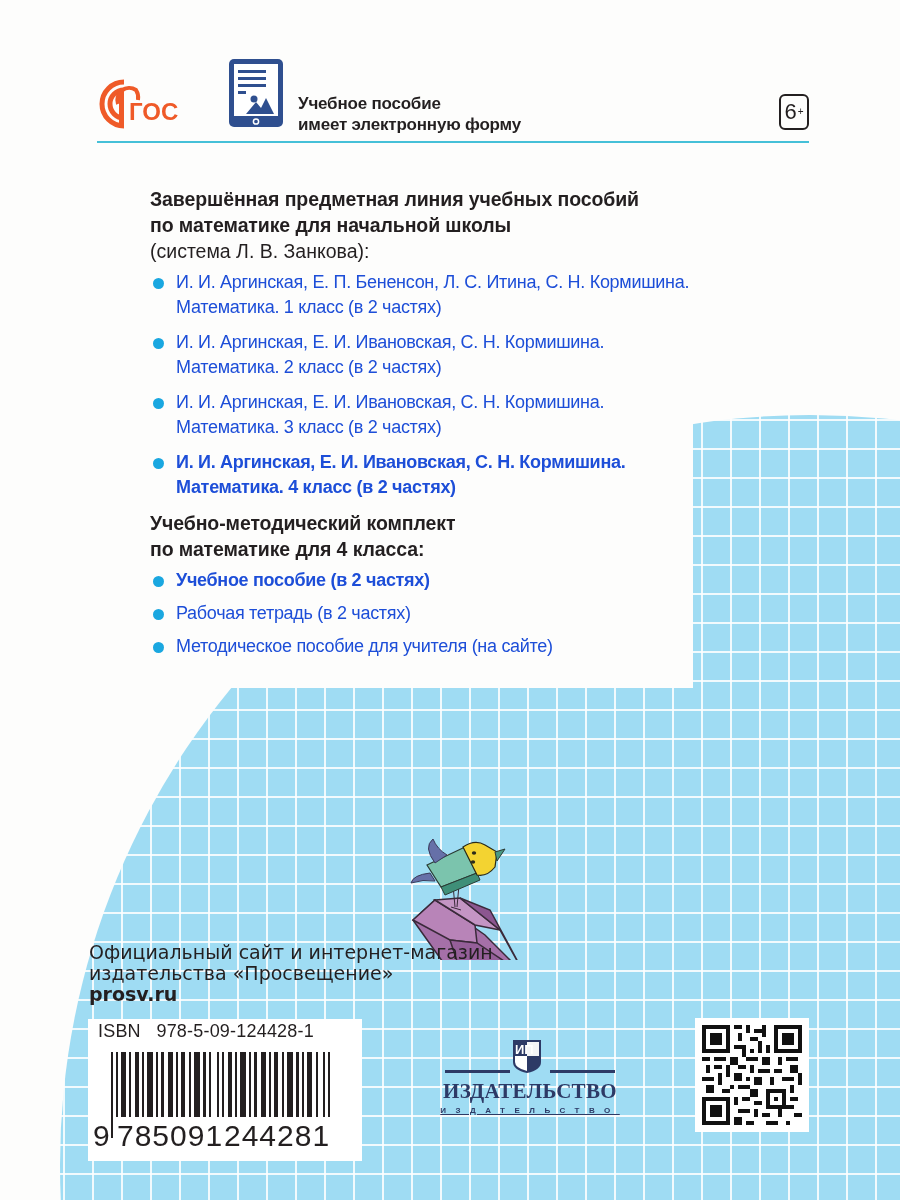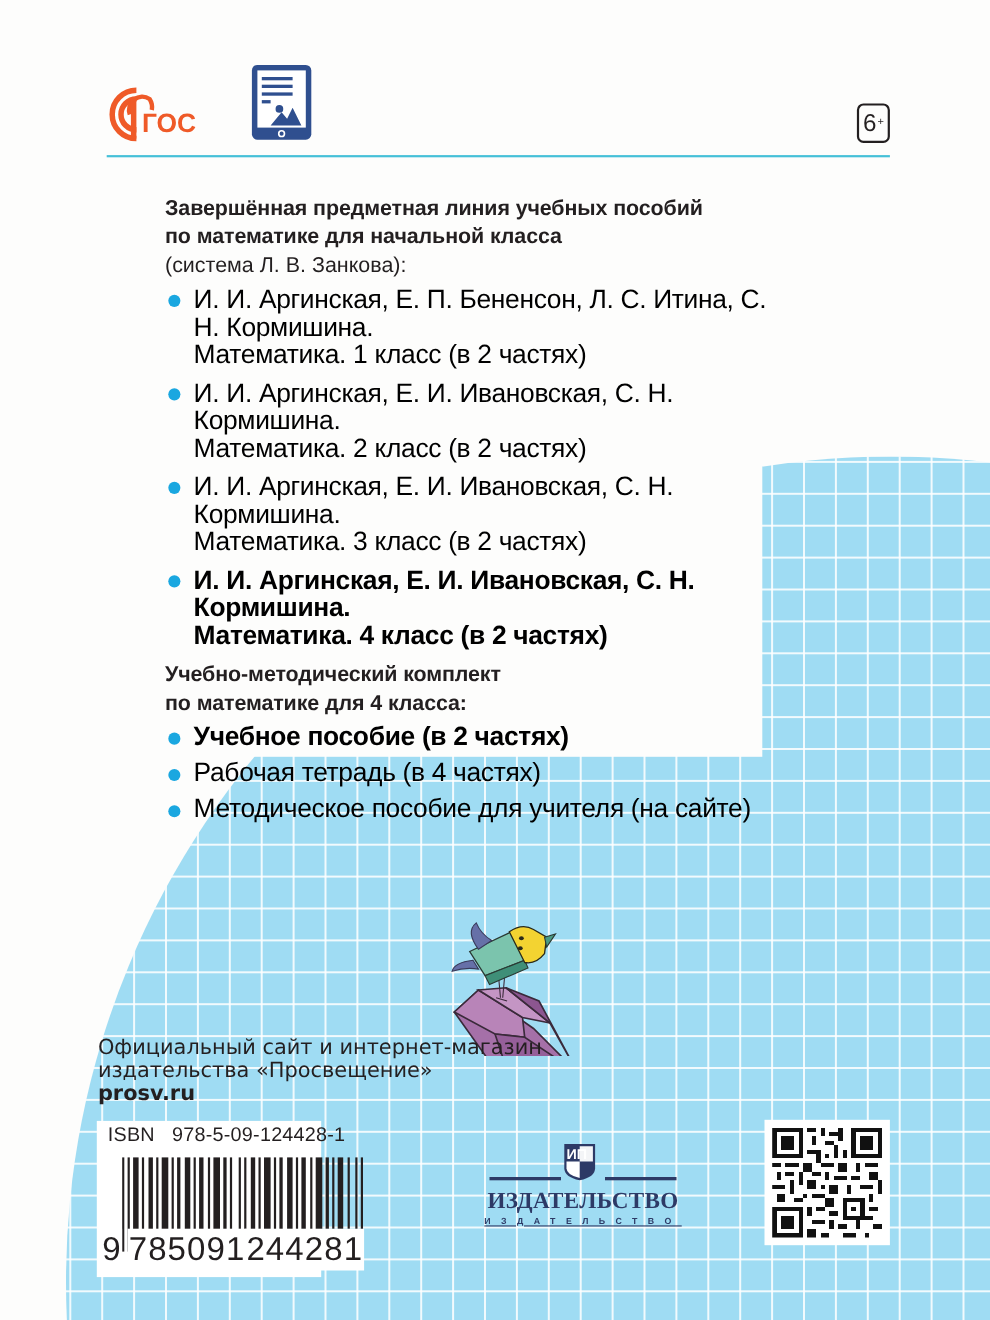--- a/index.html
+++ b/index.html
@@ -46,54 +46,54 @@
     border: 2px solid #231f20; border-radius: 6px; box-sizing: border-box;
     display: flex; align-items: center; justify-content: center;
     font-size: 22px; font-weight: normal; color: #231f20; line-height: 1;
   }
   .age-badge sup { font-size: 10px; margin-left: 1px; }
   .header-rule {
     position: absolute; left: 97px; top: 141px; width: 712px; height: 2px;
     background: #45c0d8;
   }
   .main {
-    position: absolute; left: 150px; top: 176px; width: 560px;
+    position: absolute; left: 150px; top: 186px; width: 560px;
   }
   .h-bold {
     font-size: 19.5px; font-weight: bold; line-height: 26px; margin: 0;
     letter-spacing: -0.1px;
   }
   .h-sub {
     font-size: 19.5px; line-height: 26px; margin: 0; color: #231f20;
   }
   ul.blist { list-style: none; margin: 6px 0 0 0; padding: 0; }
   ul.blist li {
     position: relative; padding-left: 26px;
-    font-size: 24px; line-height: 25px; margin-bottom: 10px; color: #000000;
+    font-size: 18px; line-height: 25px; margin-bottom: 10px; color: #1d4ed8;
     letter-spacing: -0.3px;
   }
   ul.blist li.bold { font-weight: bold; }
   ul.blist li .dot {
     position: absolute; left: 3px; top: 8px; width: 11px; height: 11px;
     border-radius: 50%; background: #1aa7e0;
   }
   .line { display: block; }
   .section2 { margin-top: 10px; }
   ul.kit li { margin-bottom: 9px; line-height: 24px; }
   .character {
     position: absolute; left: 405px; top: 825px; width: 130px; height: 135px;
   }
   .site-text {
     position: absolute; left: 89px; top: 942px;
     font-family: "DejaVu Sans", sans-serif;
     font-size: 19px; line-height: 21px; color: #231f20;
   }
   .site-text .url { font-weight: bold; }
   .barcode-box {
-    position: absolute; left: 88px; top: 1019px; width: 204px; height: 142px;
+    position: absolute; left: 88px; top: 1019px; width: 274px; height: 142px;
     background: #fff;
   }
   .isbn-line {
     position: absolute; left: 10px; top: 2px; font-size: 18px; color: #231f20;
     letter-spacing: 0.2px; white-space: pre;
   }
   .bars {
     position: absolute; left: 23px; top: 33px; width: 225px; height: 86px;
   }
   .ean-digits {
@@ -142,30 +142,34 @@
     <rect x="1" y="1" width="54" height="68" rx="5" fill="#2f4f8f"></rect>
     <rect x="6" y="6" width="44" height="52" fill="#ffffff"></rect>
     <rect x="10" y="12" width="28" height="3" fill="#2f4f8f"></rect>
     <rect x="10" y="19" width="28" height="3" fill="#2f4f8f"></rect>
     <rect x="10" y="26" width="28" height="3" fill="#2f4f8f"></rect>
     <rect x="10" y="33" width="8" height="3" fill="#2f4f8f"></rect>
     <circle cx="26" cy="41" r="3.5" fill="#2f4f8f"></circle>
     <path d="M18 56 L28 44 L33 50 L38 40 L46 56 Z" fill="#2f4f8f"></path>
     <circle cx="28" cy="63.5" r="2.6" fill="none" stroke="#ffffff" stroke-width="1.5"></circle>
   </svg>
+  <div class="header-text">
+    <span class="line">Учебное пособие</span>
+    <span class="line">имеет электронную форму</span>
+  </div>
   <div class="age-badge">
     <span>6</span>
       <sup>+</sup>
   </div>
   <div class="header-rule"></div>
 </div>
 
 <div class="main">
   <p class="h-bold">Завершённая предметная линия учебных пособий</p>
-  <p class="h-bold">по математике для начальной класса</p>
+  <p class="h-bold">по математике для начальной школы</p>
   <p class="h-sub">(система Л. В. Занкова):</p>
   <ul class="blist">
     <li>
       <span class="dot"></span>
       <span class="line">И. И. Аргинская, Е. П. Бененсон, Л. С. Итина, С. Н. Кормишина.</span>
       <span class="line">Математика. 1 класс (в 2 частях)</span>
     </li>
     <li>
       <span class="dot"></span>
       <span class="line">И. И. Аргинская, Е. И. Ивановская, С. Н. Кормишина.</span>
@@ -186,21 +190,21 @@
   <div class="section2">
     <p class="h-bold">Учебно-методический комплект</p>
     <p class="h-bold">по математике для 4 класса:</p>
     <ul class="blist kit">
       <li class="bold">
         <span class="dot"></span>
         <span>Учебное пособие (в 2 частях)</span>
       </li>
       <li>
         <span class="dot"></span>
-        <span>Рабочая тетрадь (в 4 частях)</span>
+        <span>Рабочая тетрадь (в 2 частях)</span>
       </li>
       <li>
         <span class="dot"></span>
         <span>Методическое пособие для учителя (на сайте)</span>
       </li>
     </ul>
   </div>
 </div>
 
 <svg class="character" viewBox="0 0 130 135">

